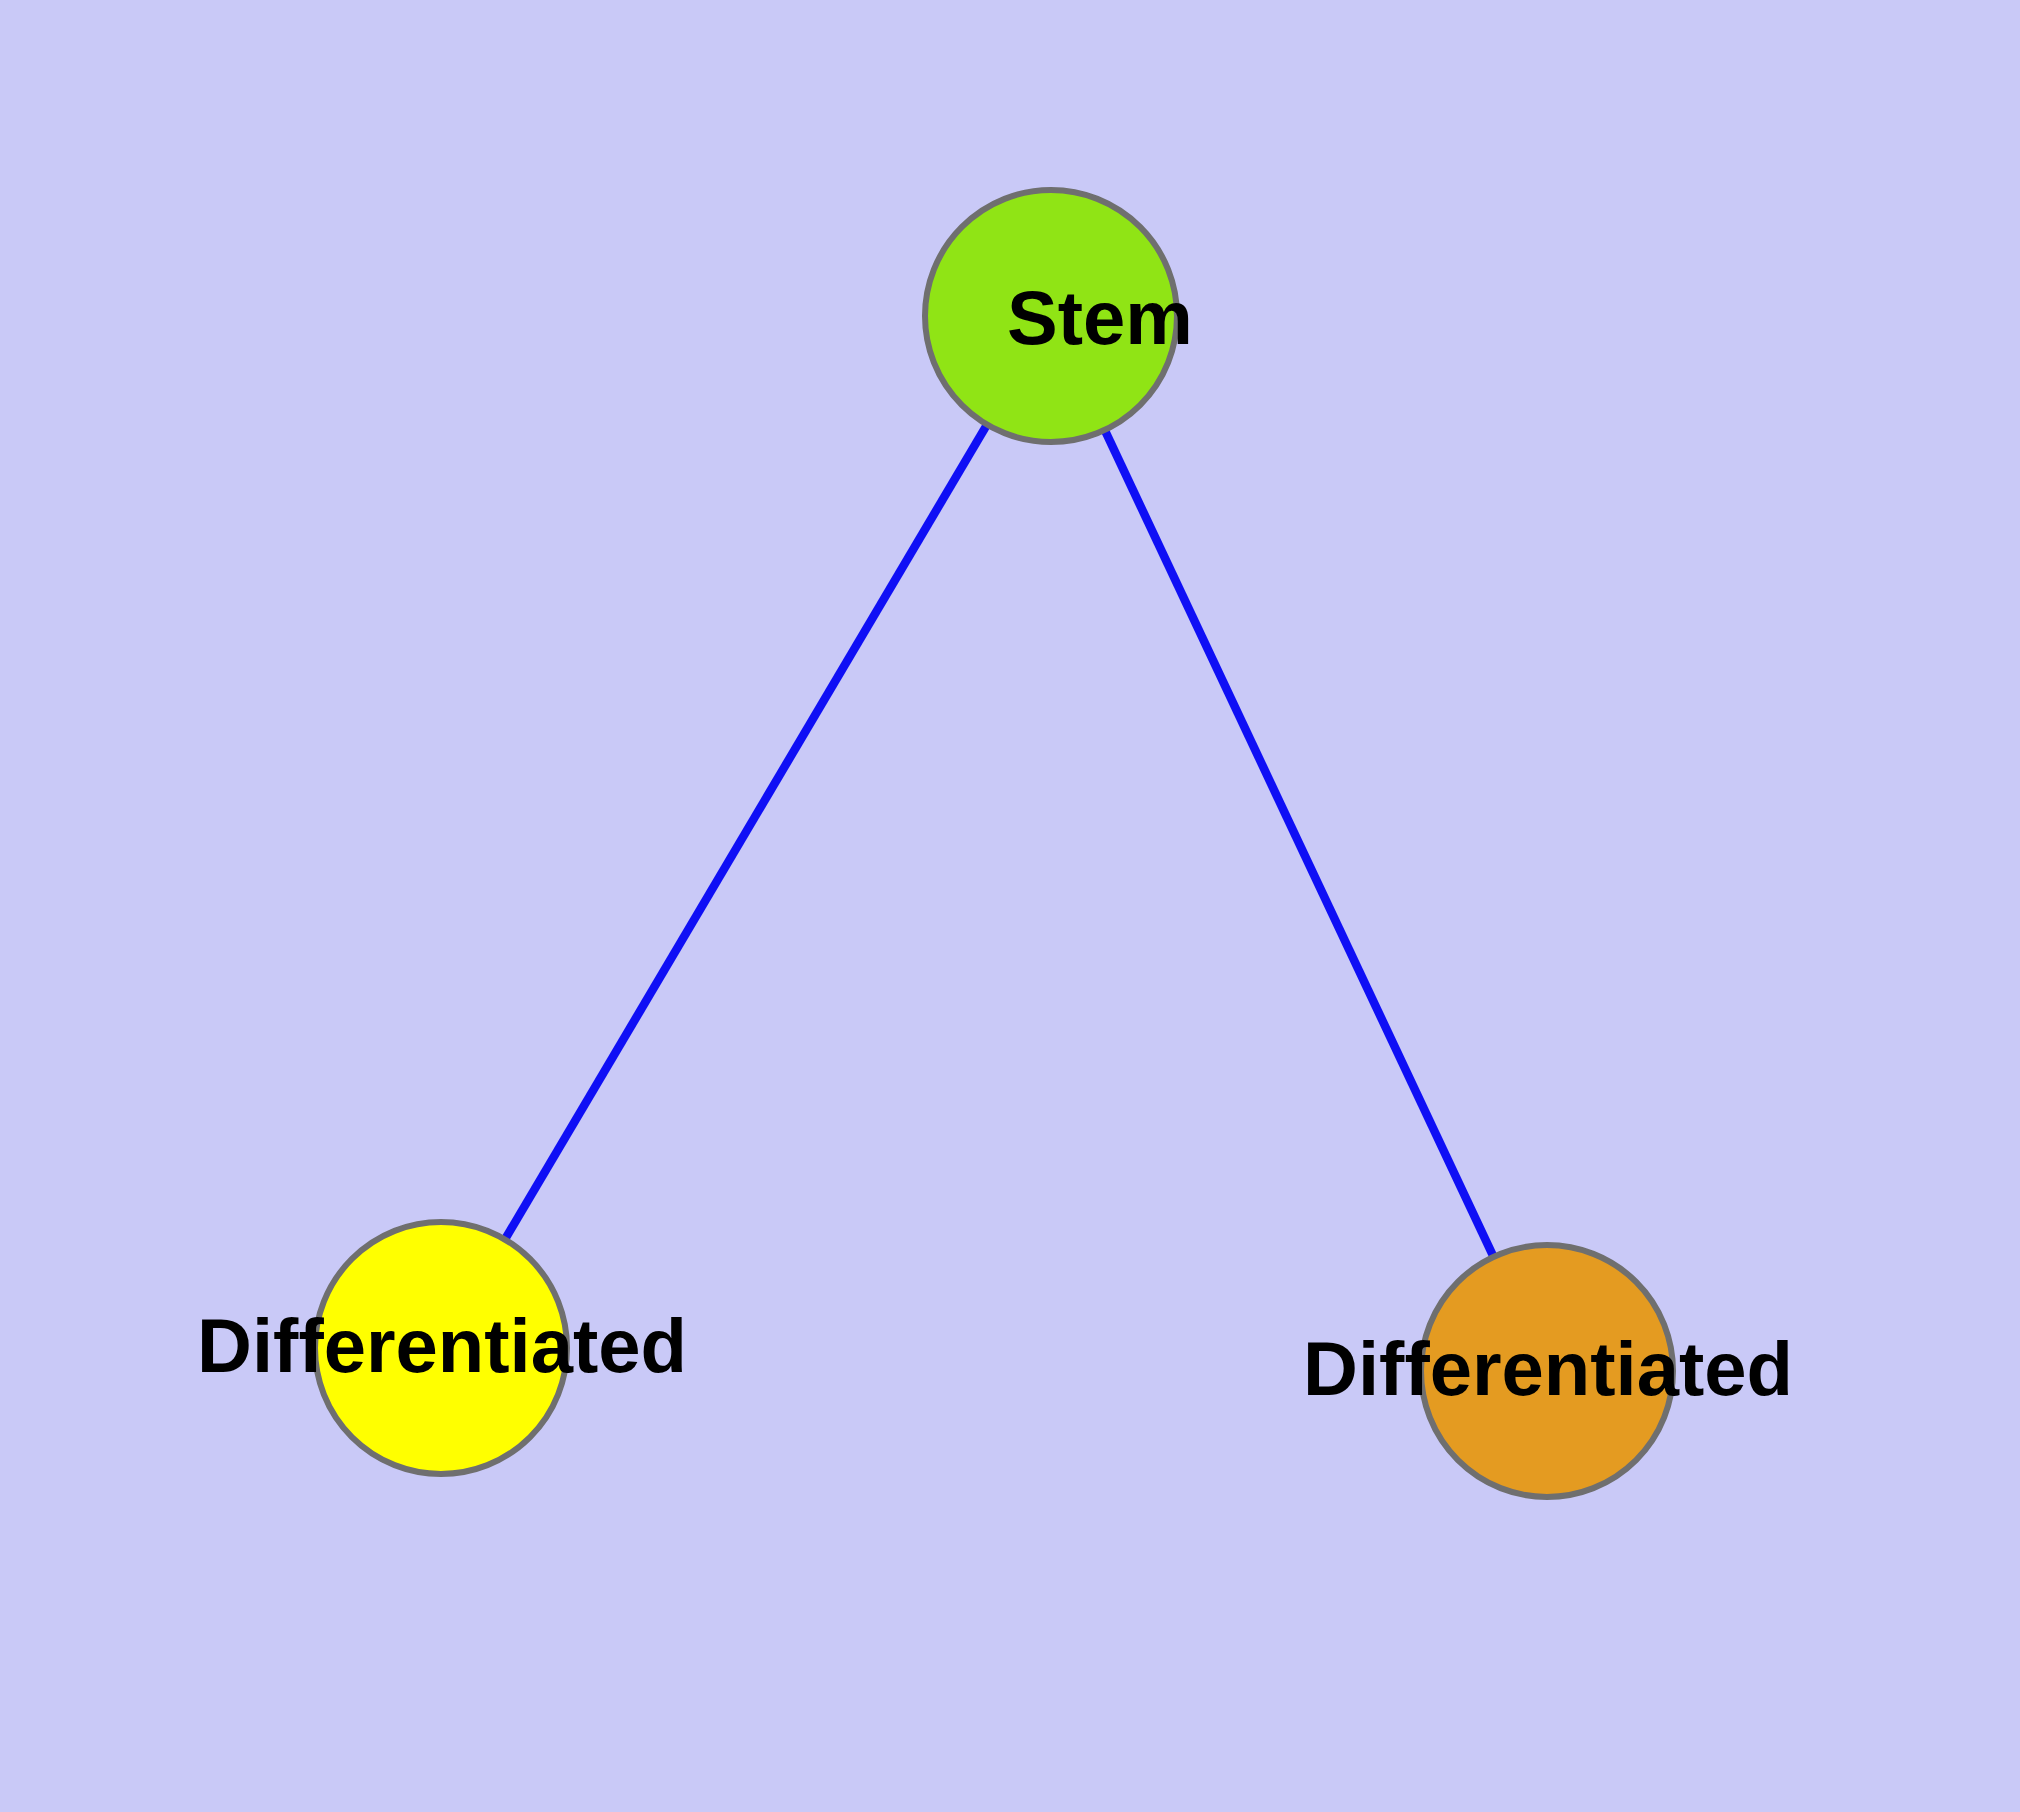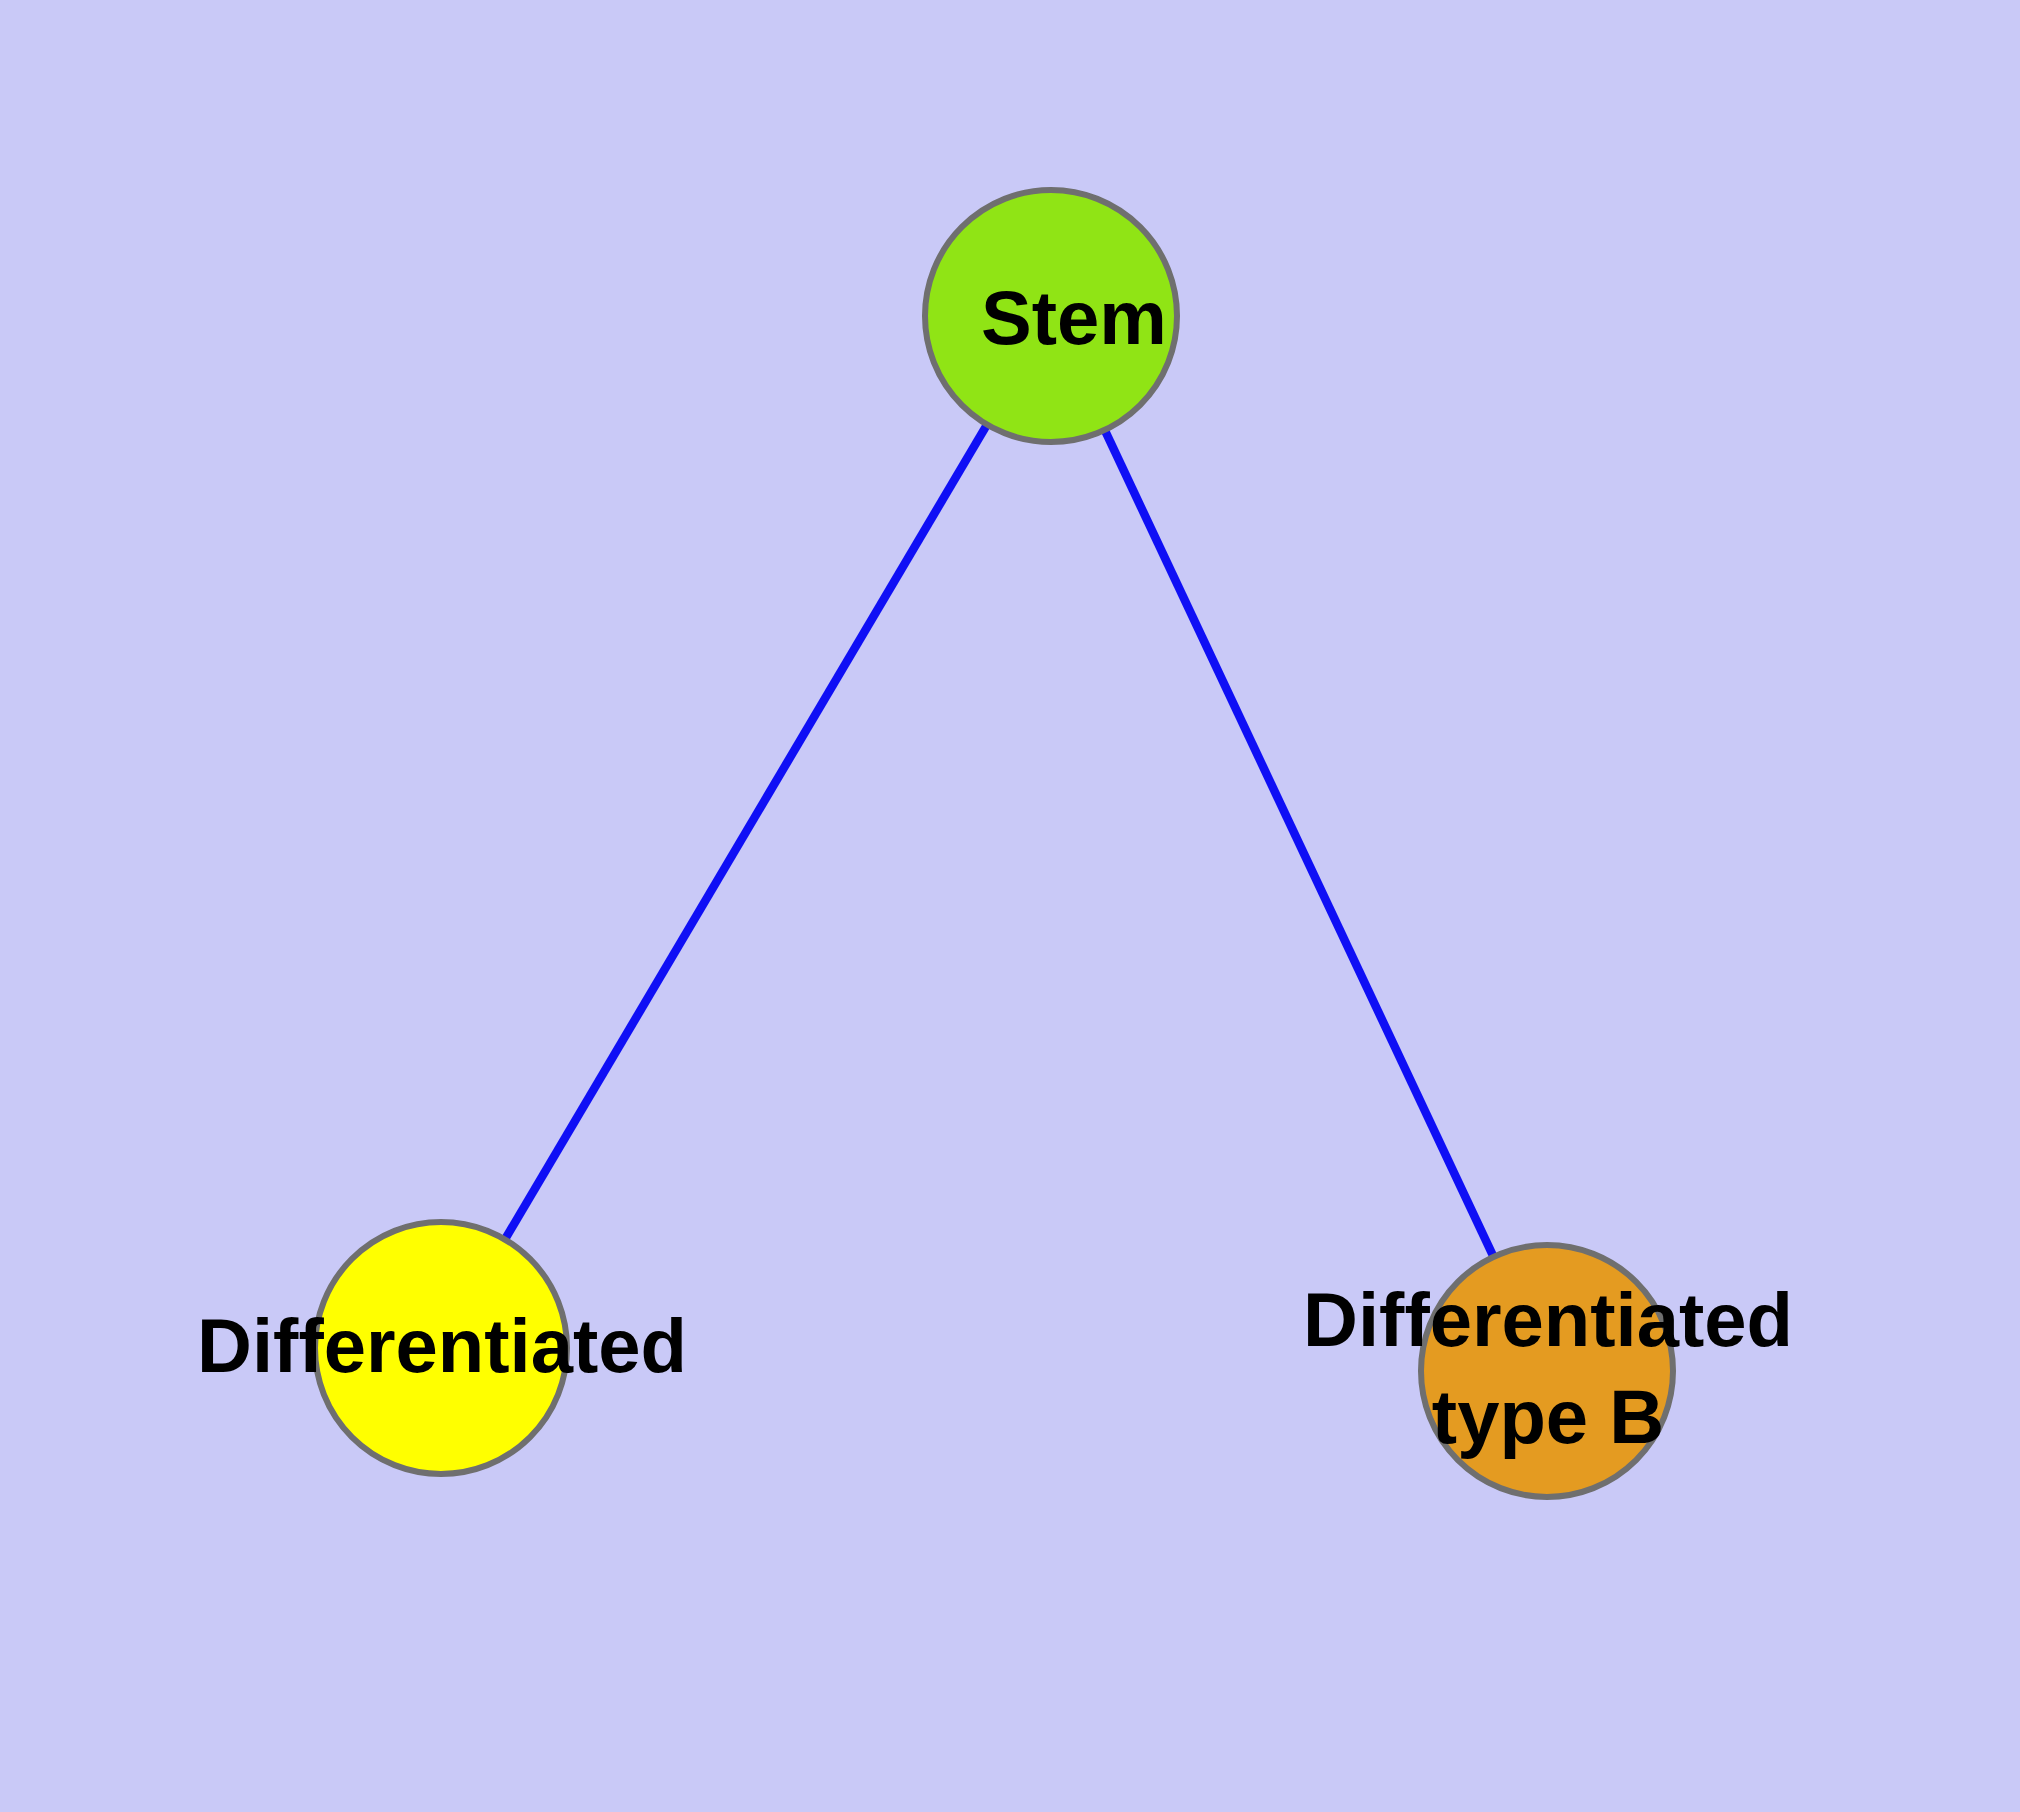--- a/index.html
+++ b/index.html
@@ -41,21 +41,21 @@
     position: absolute;
     transform: translate(-50%, -50%);
     white-space: nowrap;
     text-align: center;
     font-weight: bold;
     font-size: 76px;
     line-height: 1.27;
     color: #000000;
   }
 
-  .label-stem  { left: 1074px; top: 318px;  }
+  .label-stem  { left: 1100px; top: 318px;  }
   .label-typeA { left: 442px;  top: 1346px; }
   .label-typeB { left: 1548px; top: 1369px; }
 
   .label-line { display: block; }
 </style>
 </head>
 <body>
 
 <div class="canvas" style="background-color: rgb(201, 201, 247);">
 
@@ -73,17 +73,16 @@
   <div class="node-label label-stem" style="color: rgb(0, 0, 0);">
     <span class="label-line">Stem</span>
   </div>
 
   <div class="node-label label-typeA" style="color: rgb(0, 0, 0);">
     <span class="label-line">Differentiated</span>
   </div>
 
   <div class="node-label label-typeB" style="color: rgb(0, 0, 0);">
     <span class="label-line">Differentiated</span>
-    <span class="label-line">type B</span>
   </div>
 
 </div>
 
 
 </body></html>

